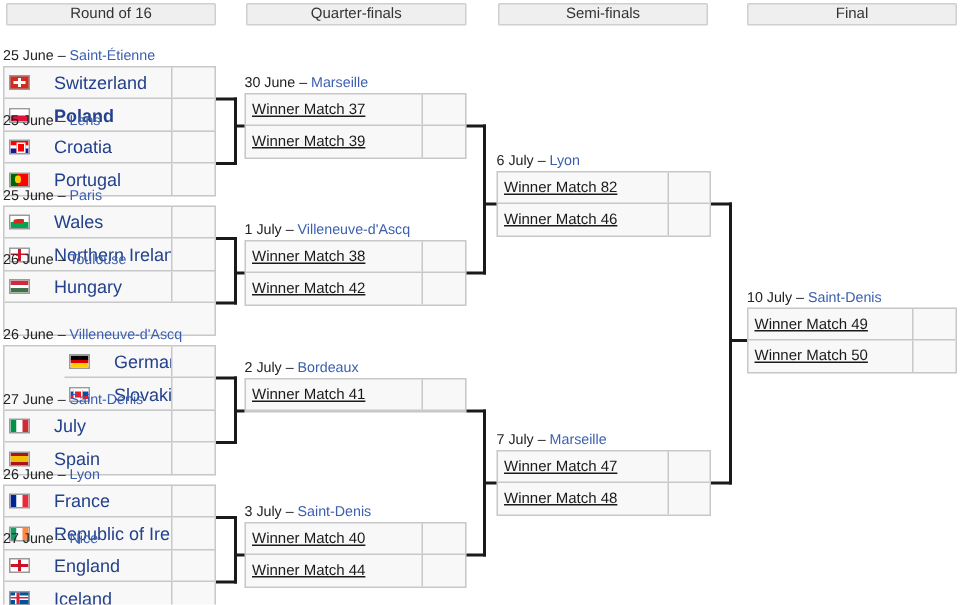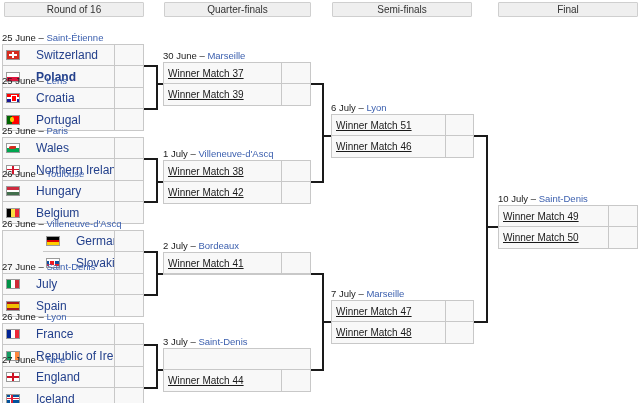--- a/index.html
+++ b/index.html
@@ -205,28 +205,20 @@
           <span class="flag h3">
             <i style="background: rgb(205, 42, 62);"></i>
             <i style="background: rgb(255, 255, 255);"></i>
             <i style="background: rgb(67, 111, 77);"></i>
           </span>
           <span class="team-name">Hungary</span>
         </div>
         <div class="score-cell" style="width: 28px;"></div>
       </div>
       <div class="match-row">
-        <div class="team-cell" style="width: 114px;">
-          <span class="flag v3">
-            <i style="background: rgb(0, 0, 0);"></i>
-            <i style="background: rgb(250, 224, 66);"></i>
-            <i style="background: rgb(237, 41, 57);"></i>
-          </span>
-          <span class="team-name">Belgium</span>
-        </div>
         <div class="score-cell" style="width: 28px;"></div>
       </div>
     </div>
     <div class="caption" style="left: 2px; top: 218px;"><span>26 June</span><span> – </span><span class="venue">Villeneuve-d'Ascq</span></div>
     <div class="match" style="left: 2px; top: 230px; width: 142px; padding-left: 40px;">
       <div class="match-row first">
         <div class="team-cell" style="width: 114px;">
           <span class="flag h3">
             <i style="background: rgb(0, 0, 0);"></i>
             <i style="background: rgb(221, 0, 0);"></i>
@@ -359,34 +351,37 @@
       <div class="match-row first">
         <div class="team-cell" style="width: 120px;">
           <span class="placeholder-name">Winner Match 41</span>
         </div>
         <div class="score-cell" style="width: 28px;"></div>
       </div>
     </div>
     <div class="caption" style="left: 163px; top: 336px;"><span>3 July</span><span> – </span><span class="venue">Saint-Denis</span></div>
     <div class="match" style="left: 163px; top: 348px; width: 148px;">
       <div class="match-row first">
+        <div class="team-cell" style="width: 120px;">
+          <span class="placeholder-name">Winner Match 40</span>
+        </div>
         <div class="score-cell" style="width: 28px;"></div>
       </div>
       <div class="match-row">
         <div class="team-cell" style="width: 120px;">
           <span class="placeholder-name">Winner Match 44</span>
         </div>
         <div class="score-cell" style="width: 28px;"></div>
       </div>
     </div>
     <div class="caption" style="left: 331px; top: 102px;"><span>6 July</span><span> – </span><span class="venue">Lyon</span></div>
     <div class="match" style="left: 331px; top: 114px; width: 143px;">
       <div class="match-row first">
         <div class="team-cell" style="width: 116px;">
-          <span class="placeholder-name">Winner Match 51</span>
+          <span class="placeholder-name">Winner Match 82</span>
         </div>
         <div class="score-cell" style="width: 27px;"></div>
       </div>
       <div class="match-row">
         <div class="team-cell" style="width: 116px;">
           <span class="placeholder-name">Winner Match 46</span>
         </div>
         <div class="score-cell" style="width: 27px;"></div>
       </div>
     </div>

